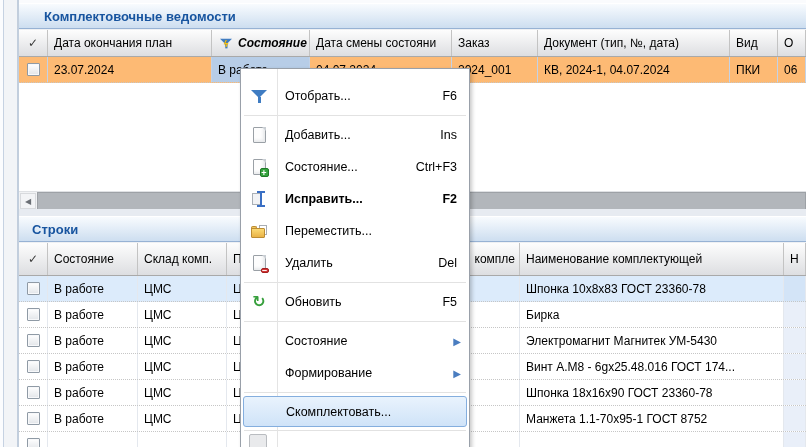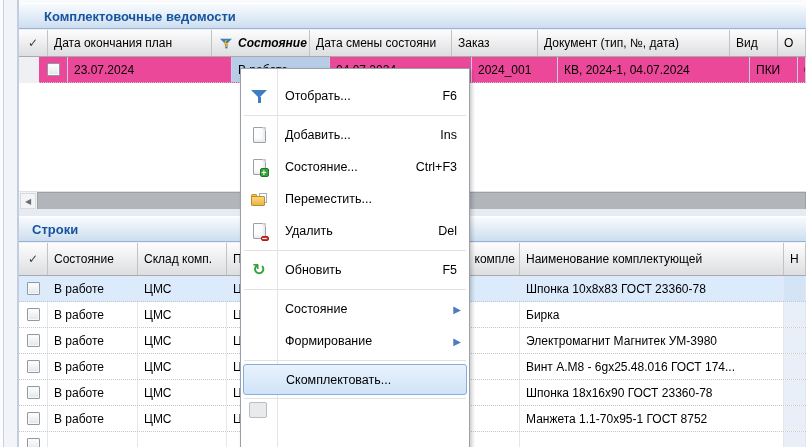--- a/index.html
+++ b/index.html
@@ -22,21 +22,21 @@
          background:linear-gradient(#fdfdfd,#dddee1); border-bottom:1px solid #a9a9a9; }
   .hcell { border-right:1px solid #c3c3c3; padding:0 0 0 6px; display:flex; align-items:center; overflow:hidden; white-space:nowrap; }
   .hcell.center { justify-content:center; padding-left:0; }
   .hcell.sorted { font-weight:bold; font-style:italic; }
   .hcell.right { justify-content:flex-end; padding-right:4px; }
 
   
   .row { position:absolute; left:19px; right:0; display:flex; background:#fff; border-bottom:1px dotted #c6c6c6; }
   .cell { padding:0 0 0 6px; display:flex; align-items:center; overflow:hidden; white-space:nowrap; border-right:1px solid #e4e8ee; }
   .cell.center { justify-content:center; padding-left:0; }
-  .row.sel { background:#ec4899;margin-left:20px; }
+  .row.sel { background:#fdba74; }
   .row.sel .cell { border-right-color:#c3d2e6; }
   .row.sel2 { background:#dcebfb; }
   .cell.focus { background:#b7cde7; }
   .cell.tint { background:#e9eff9; }
   .row.sel2 .cell.tint { background:#d3e4f7; }
 
   .whitebody { position:absolute; left:19px; right:0; background:#fff; }
 
   
   .cb { width:13px; height:13px; border:1px solid #8f9aa5; background:linear-gradient(#ffffff,#e2e5e9);
@@ -193,21 +193,21 @@
     <div class="cell tint" style="flex:1;"></div>
   </div>
   <div class="row" style="top:328px; height:26px;">
     <div class="cell center" style="width:29px;">
         <span class="cb"></span>
       </div>
     <div class="cell" style="width:90px;">В работе</div>
     <div class="cell" style="width:89px;">ЦМС</div>
     <div class="cell" style="width:148px;">Ц</div>
     <div class="cell" style="width:145px;"></div>
-    <div class="cell" style="width:264px;">Электромагнит Магнитек УМ-3980</div>
+    <div class="cell" style="width:264px;">Электромагнит Магнитек УМ-5430</div>
     <div class="cell tint" style="flex:1;"></div>
   </div>
   <div class="row" style="top:354px; height:26px;">
     <div class="cell center" style="width:29px;">
         <span class="cb"></span>
       </div>
     <div class="cell" style="width:90px;">В работе</div>
     <div class="cell" style="width:89px;">ЦМС</div>
     <div class="cell" style="width:148px;">Ц</div>
     <div class="cell" style="width:145px;"></div>
@@ -272,20 +272,32 @@
       <span class="sc">Ins</span>
     </div>
     <div class="mi">
       <span class="mico">
           <span class="page">
             <span class="badge green">+</span>
           </span>
         </span>
       <span class="lab">Состояние...</span>
       <span class="sc">Ctrl+F3</span>
+    </div>
+    <div class="mi bold">
+      <span class="mico">
+          <span class="ibeam">
+            <span class="pg"></span>
+            <span class="v"></span>
+            <span class="t"></span>
+            <span class="b"></span>
+          </span>
+        </span>
+      <span class="lab">Исправить...</span>
+      <span class="sc">F2</span>
     </div>
     <div class="mi">
       <span class="mico">
           <span class="folder">
             <span class="pg2"></span>
             <span class="tab"></span>
             <span class="body"></span>
           </span>
         </span>
       <span class="lab">Переместить...</span>

